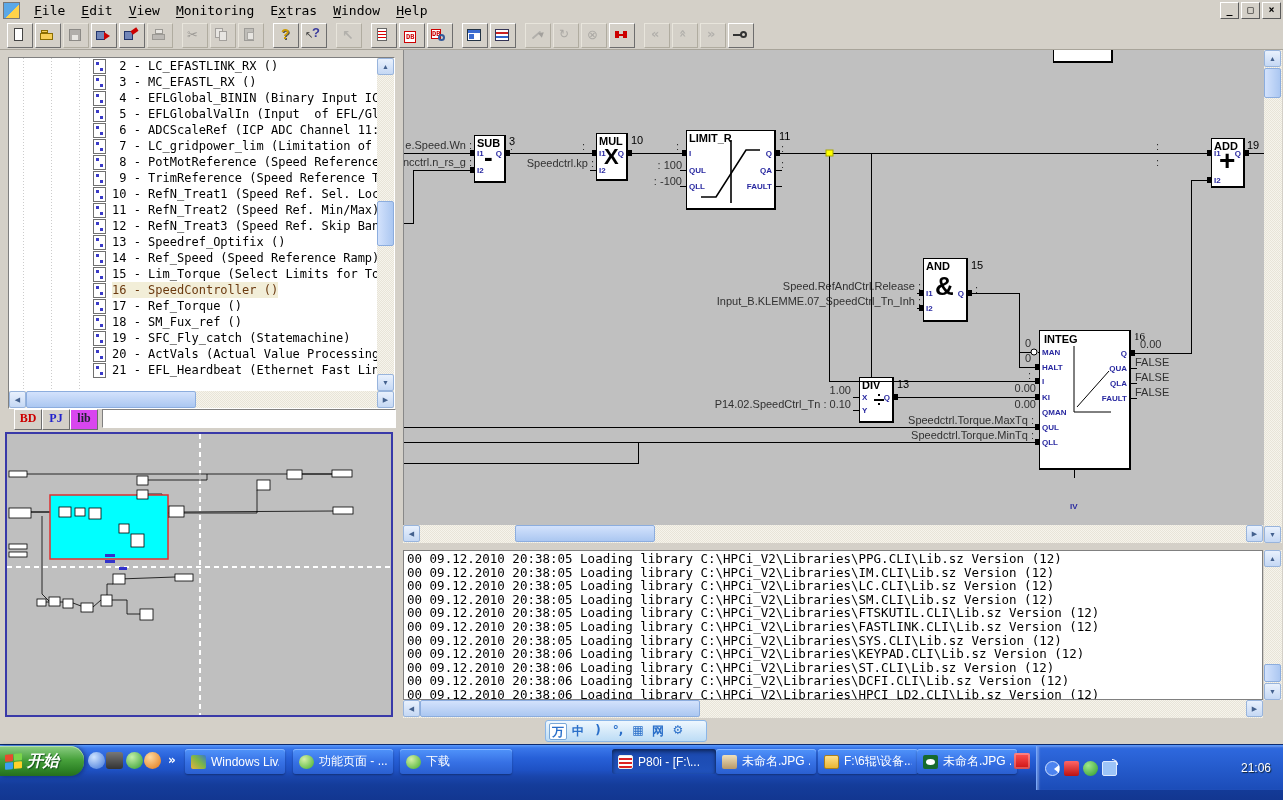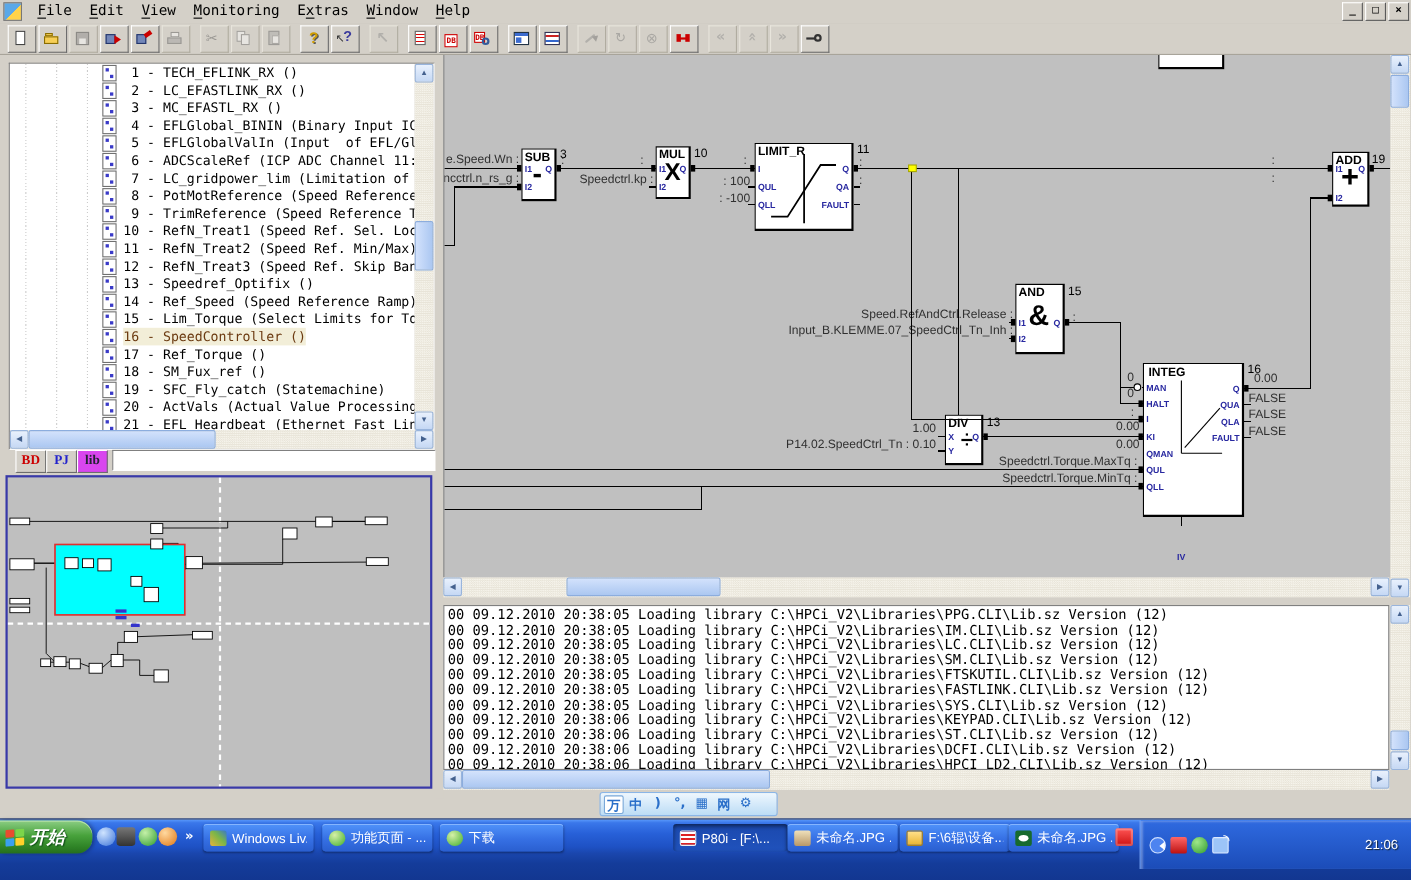--- a/index.html
+++ b/index.html
@@ -258,24 +258,20 @@
           <span class="tbi i-next"></span>
         </div>
         <div class="tb">
           <span class="tbi i-key"></span>
         </div>
       </div>
   </div>
 
   <div class="treepanel">
     <div class="treelist" id="tree-rows">
-        <div class="trow">
-          <span class="ticon"></span>
-          <span class="ttext">&nbsp;1 - TECH_EFLINK_RX ()</span>
-        </div>
         <div class="trow">
           <span class="ticon"></span>
           <span class="ttext">&nbsp;2 - LC_EFASTLINK_RX ()</span>
         </div>
         <div class="trow">
           <span class="ticon"></span>
           <span class="ttext">&nbsp;3 - MC_EFASTL_RX ()</span>
         </div>
         <div class="trow">
           <span class="ticon"></span>
@@ -507,21 +503,21 @@
       <span class="pin l" style="top:63px;">KI</span>
       <span class="pin l" style="top:78px;">QMAN</span>
       <span class="pin l" style="top:93px;">QUL</span>
       <span class="pin l" style="top:108px;">QLL</span>
       <span class="pin r" style="top:19px;">Q</span>
       <span class="pin r" style="top:34px;">QUA</span>
       <span class="pin r" style="top:49px;">QLA</span>
       <span class="pin r" style="top:64px;">FAULT</span>
       <span class="pin" style="left:30px;top:140px;margin-top:32px;">IV</span>
     </div>
-    <span class="dnum" style="left:730px;top:281px;">16</span>
+    <span class="dnum" style="left:730px;top:281px;font-family:Liberation Serif, serif;">16</span>
     <span class="dlab" style="left:736px;top:289px;">0.00</span>
     <span class="dlab" style="left:731px;top:307px;">FALSE</span>
     <span class="dlab" style="left:731px;top:322px;">FALSE</span>
     <span class="dlab" style="left:731px;top:337px;">FALSE</span>
     <span class="rlab" style="left:597px;top:288px;width:30px;">0</span>
     <span class="rlab" style="left:597px;top:303px;width:30px;">0</span>
     <span class="rlab" style="left:597px;top:320px;width:30px;">:</span>
     <span class="rlab" style="left:572px;top:333px;width:60px;">0.00</span>
     <span class="rlab" style="left:572px;top:349px;width:60px;">0.00</span>
     <span class="rlab" style="left:470px;top:365px;width:160px;">Speedctrl.Torque.MaxTq :</span>

